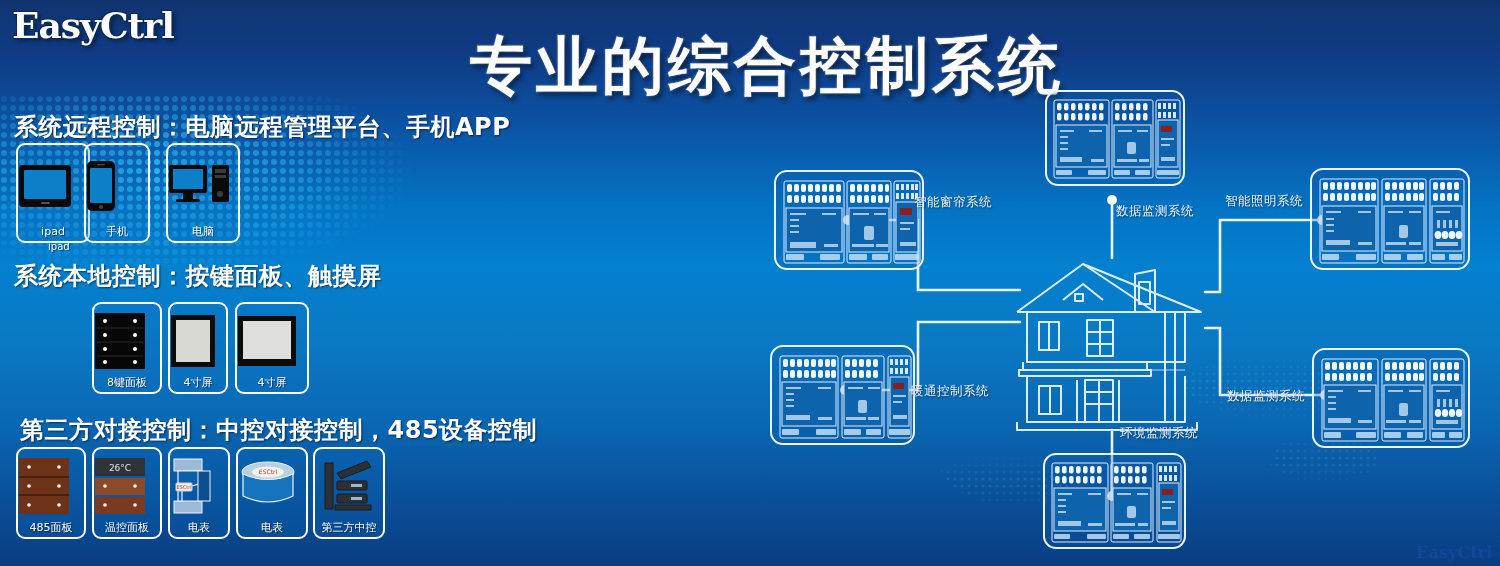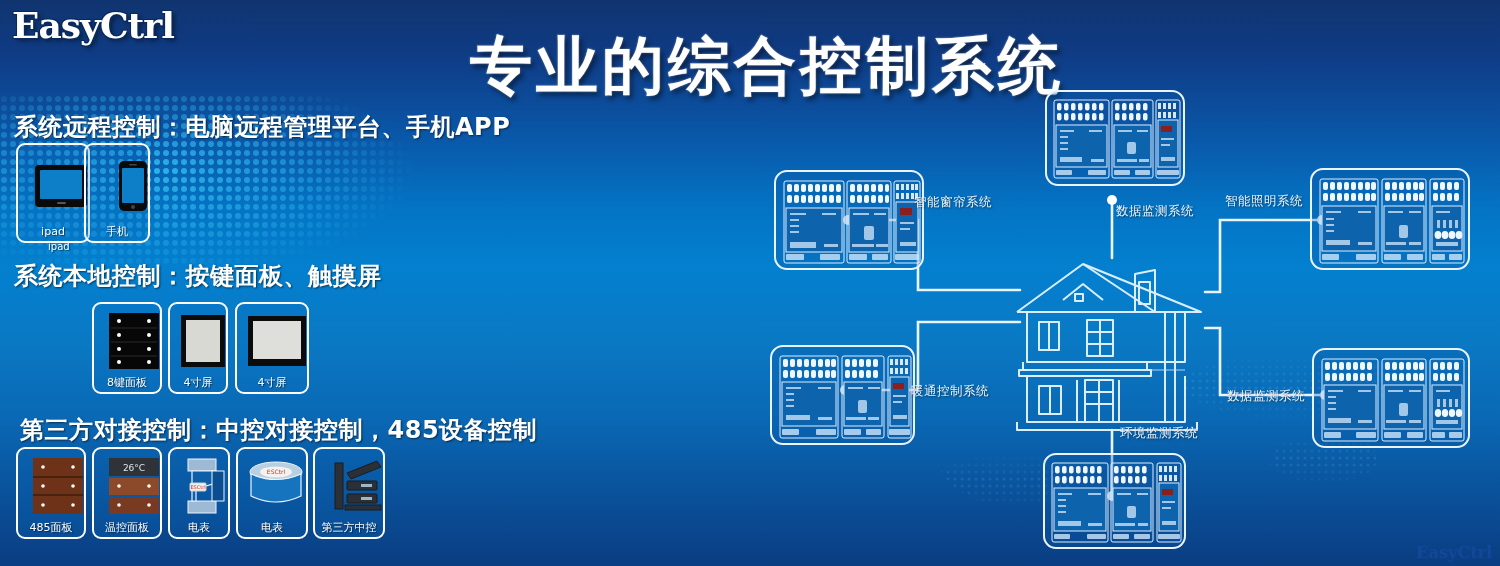--- a/index.html
+++ b/index.html
@@ -28,21 +28,21 @@
 
   .dotfield{position:absolute;pointer-events:none;}
 
   .card{position:absolute;border:2px solid #ffffff;border-radius:9px;
         background:rgba(10,110,190,.22);box-sizing:border-box;
         display:flex;flex-direction:column;align-items:center;
         justify-content:flex-end;padding-bottom:3px;}
   .card .cap{color:#ffffff;font-size:11px;line-height:13px;white-space:nowrap;
              text-shadow:1px 1px 1px rgba(0,0,0,.5);}
   .card .art{position:absolute;left:0;right:0;top:6px;bottom:20px;
-             display:flex;align-items:center;justify-content:flex-end;}
+             display:flex;align-items:center;justify-content:flex-start;}
 
   .sub-ipad{position:absolute;color:#fff;font-size:10px;left:48px;top:241px;
             text-shadow:1px 1px 1px rgba(0,0,0,.5);}
 
   
   .maintitle{position:absolute;left:470px;top:24px;white-space:nowrap;
              font-weight:700;font-size:62px;color:#ffffff;letter-spacing:4px;
              text-shadow:3px 4px 5px rgba(0,0,0,.45), 0 0 2px rgba(255,255,255,.6);}
 
   
@@ -127,20 +127,35 @@
       <svg width="30" height="52" viewBox="0 0 30 52">
         <rect x="1" y="1" width="28" height="50" rx="5" fill="#0a0a0a"></rect>
         <rect x="4" y="8" width="22" height="35" rx="1" fill="#0c7fc8"></rect>
         <circle cx="15" cy="47" r="2" fill="#444"></circle>
         <rect x="11" y="4" width="8" height="1.6" rx=".8" fill="#444"></rect>
       </svg>
     </div>
     <div class="cap">手机</div>
   </div>
 
+  <div class="card" style="left:166px;top:143px;width:74px;height:100px">
+    <div class="art">
+      <svg width="62" height="48" viewBox="0 0 62 48">
+        <rect x="1" y="3" width="38" height="28" rx="2" fill="#0a0a0a"></rect>
+        <rect x="5" y="7" width="30" height="20" fill="#0c7fc8"></rect>
+        <rect x="15" y="31" width="10" height="6" fill="#0a0a0a"></rect>
+        <rect x="8" y="37" width="24" height="3" rx="1.5" fill="#0a0a0a"></rect>
+        <rect x="44" y="3" width="17" height="37" rx="2" fill="#0a0a0a"></rect>
+        <rect x="47" y="7" width="11" height="4" fill="#3b3b3b"></rect>
+        <rect x="47" y="13" width="11" height="3" fill="#3b3b3b"></rect>
+        <circle cx="52" cy="32" r="3" fill="#3b3b3b"></circle>
+      </svg>
+    </div>
+    <div class="cap">电脑</div>
+  </div>
 
   <div class="sub-ipad">ipad</div>
 
   <div class="sec-title" style="left:14px;top:260px">系统本地控制：按键面板、触摸屏</div>
 
 
   <div class="card" style="left:92px;top:302px;width:70px;height:92px">
     <div class="art">
       <svg width="52" height="58" viewBox="0 0 52 58">
         <rect x="1" y="1" width="50" height="56" fill="#070707"></rect>

